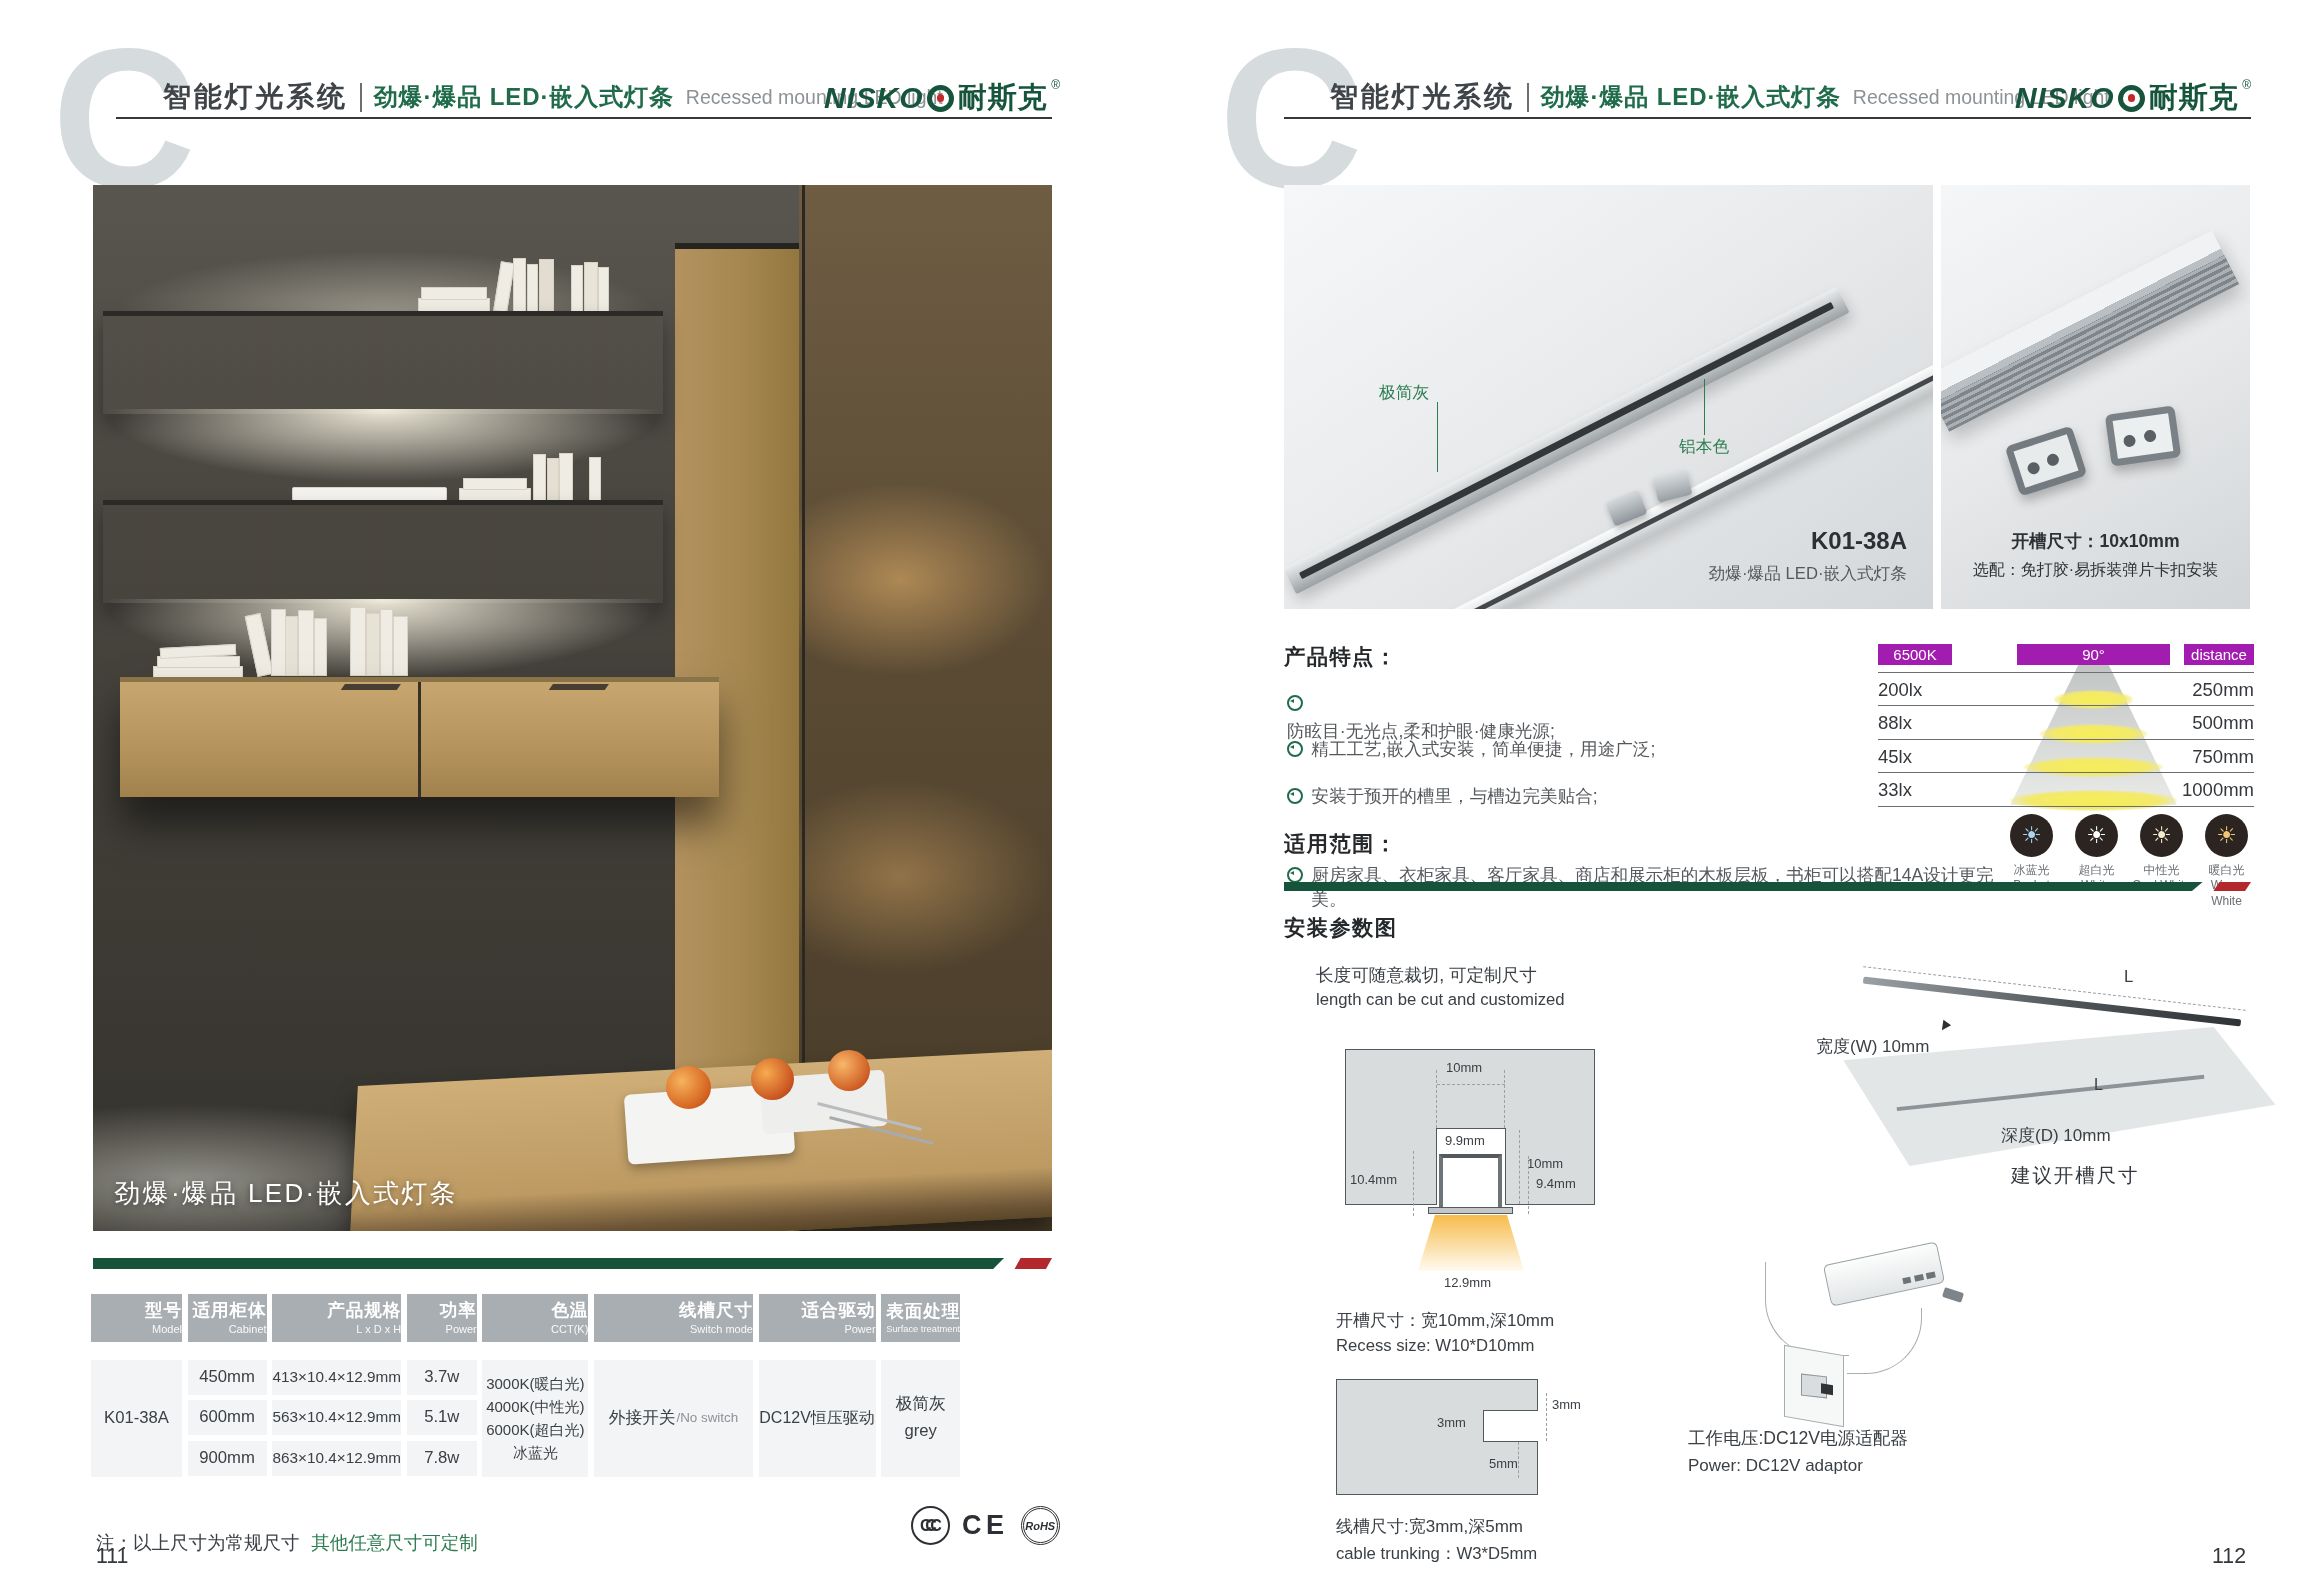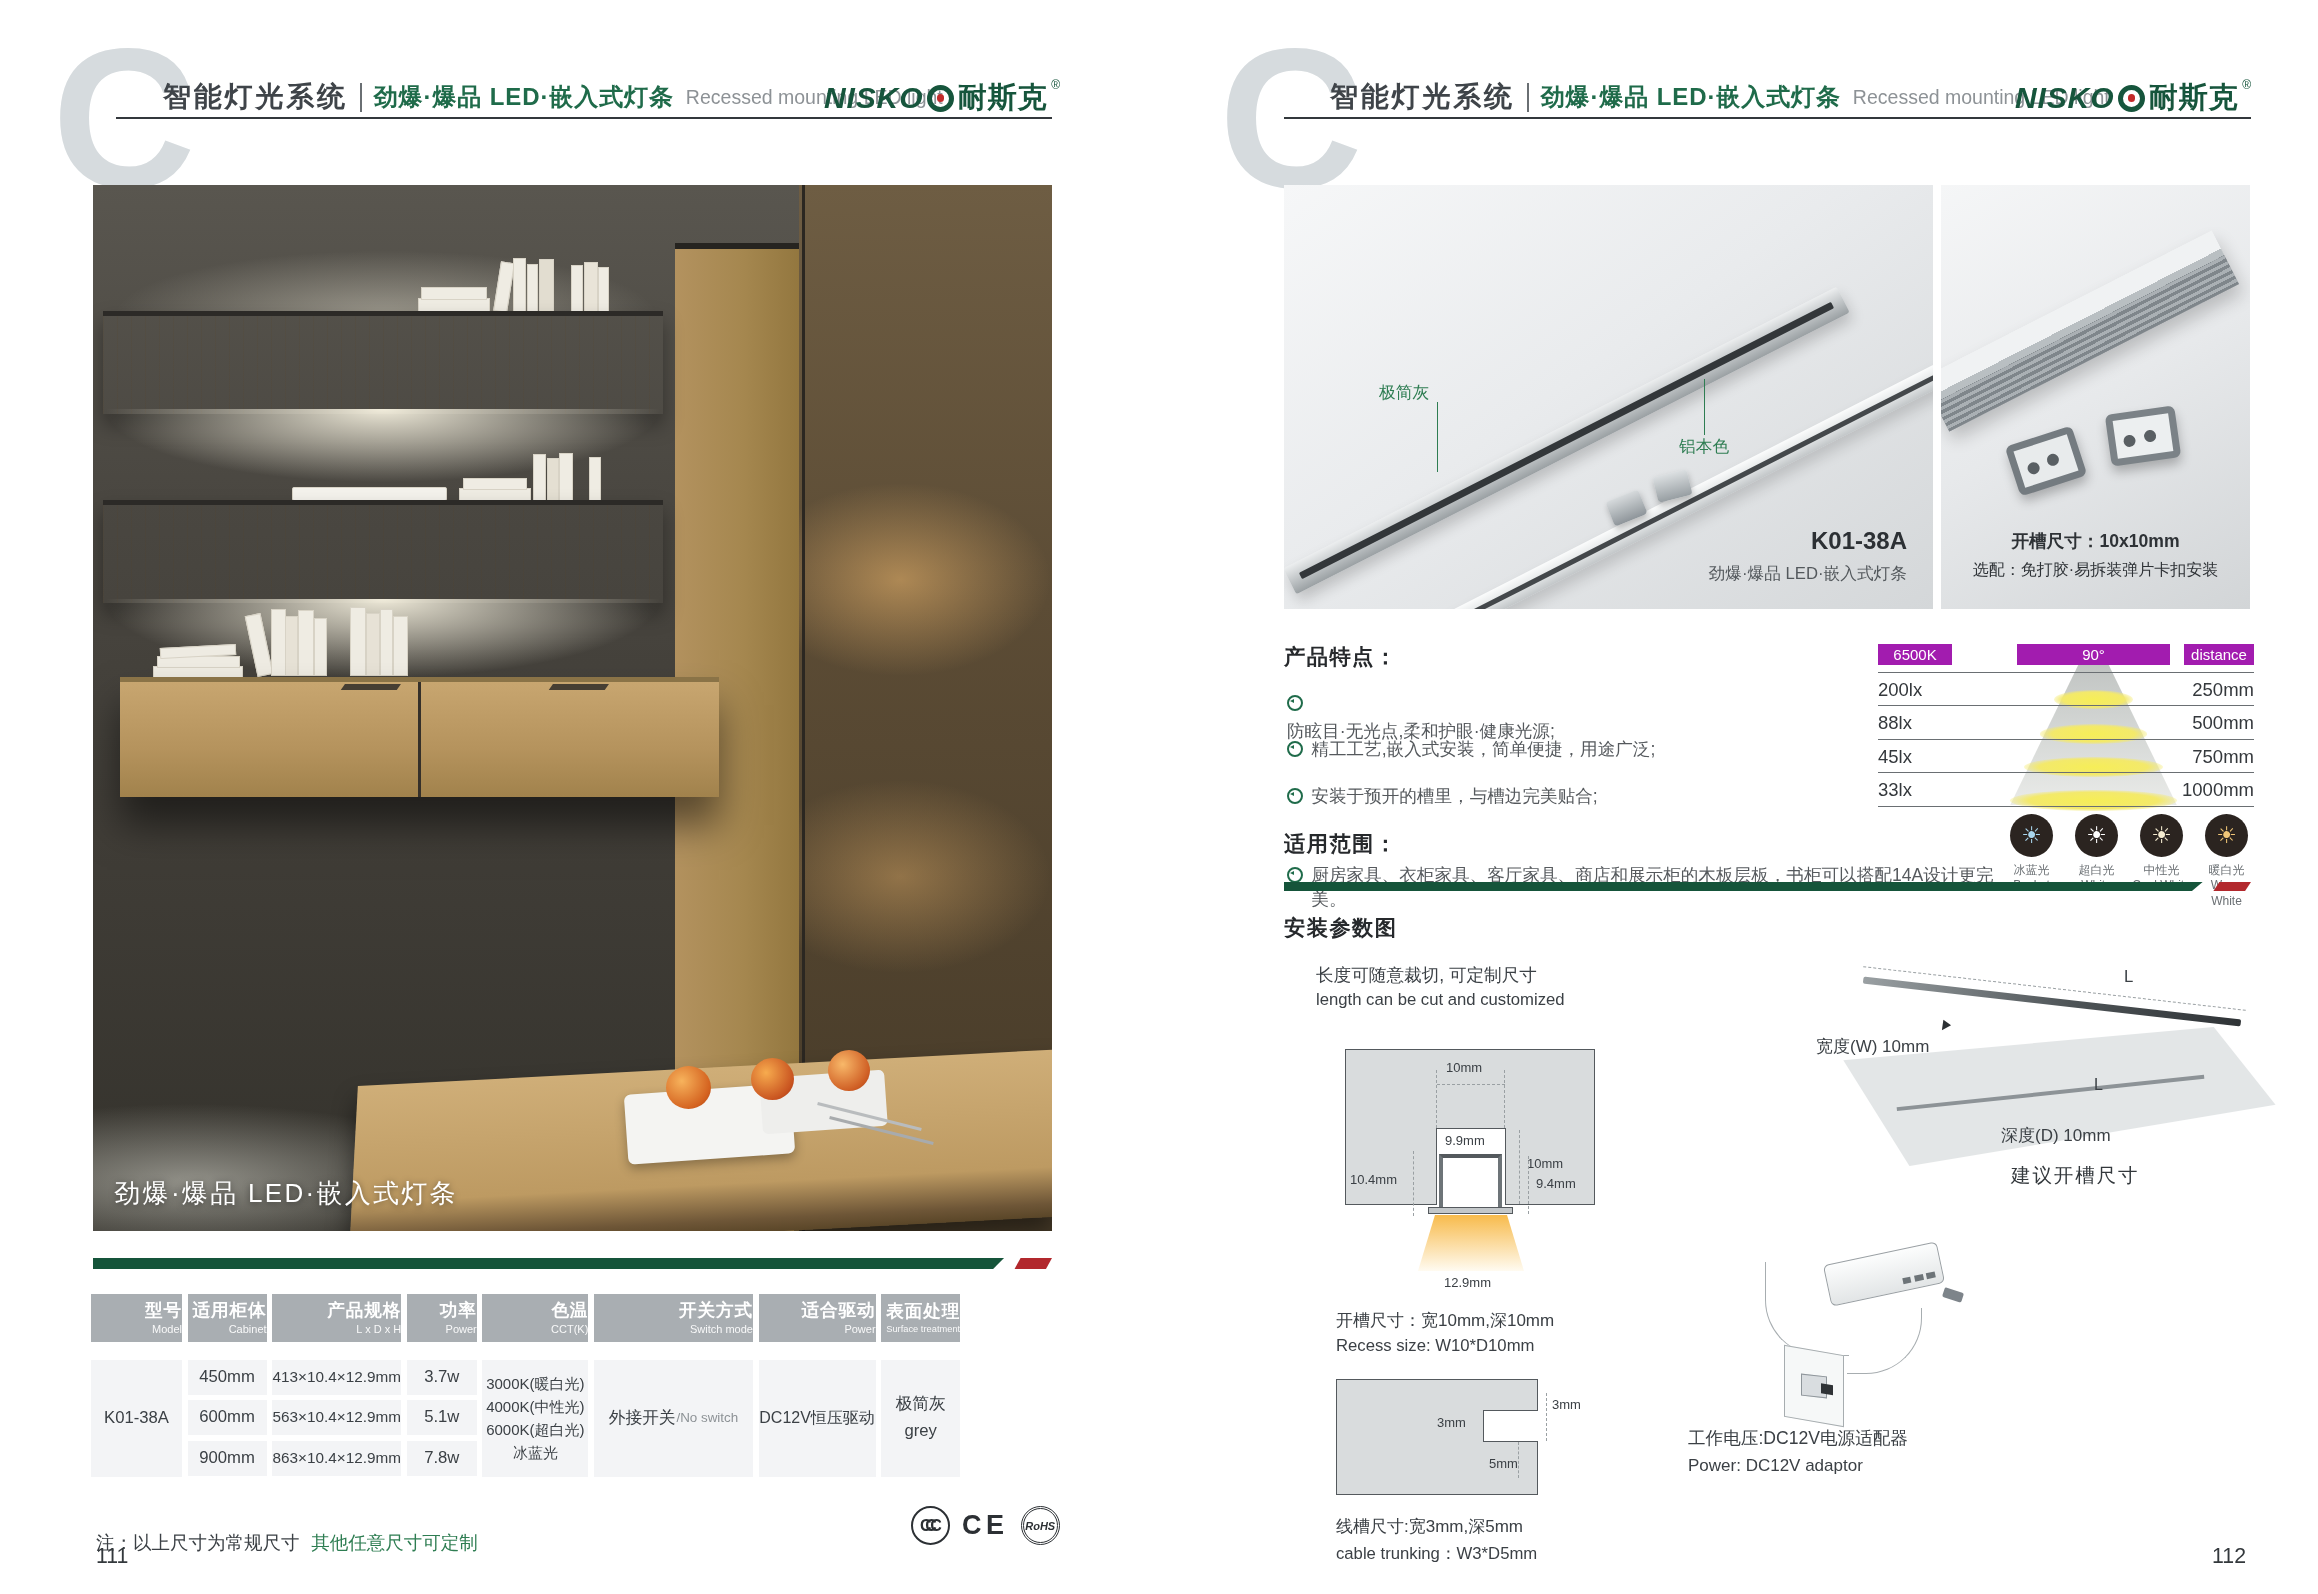--- a/index.html
+++ b/index.html
@@ -249,21 +249,21 @@
           <div>3000K(暖白光)</div>
           <div>4000K(中性光)</div>
           <div>6000K(超白光)</div>
           <div>冰蓝光</div>
         </div>
       </div>
     </div>
 
     <div class="tcol" style="width:159px">
       <div class="thead">
-        <span class="cn">开关方式</span>
+        <span class="cn">线槽尺寸</span>
         <span class="en">Switch mode</span>
       </div>
       <div class="tbody">
         <div class="tcell span" style="flex-direction:row;gap:0.9px">
           <span>外接开关</span>
           <span class="sub">/No switch</span>
         </div>
       </div>
     </div>
 

